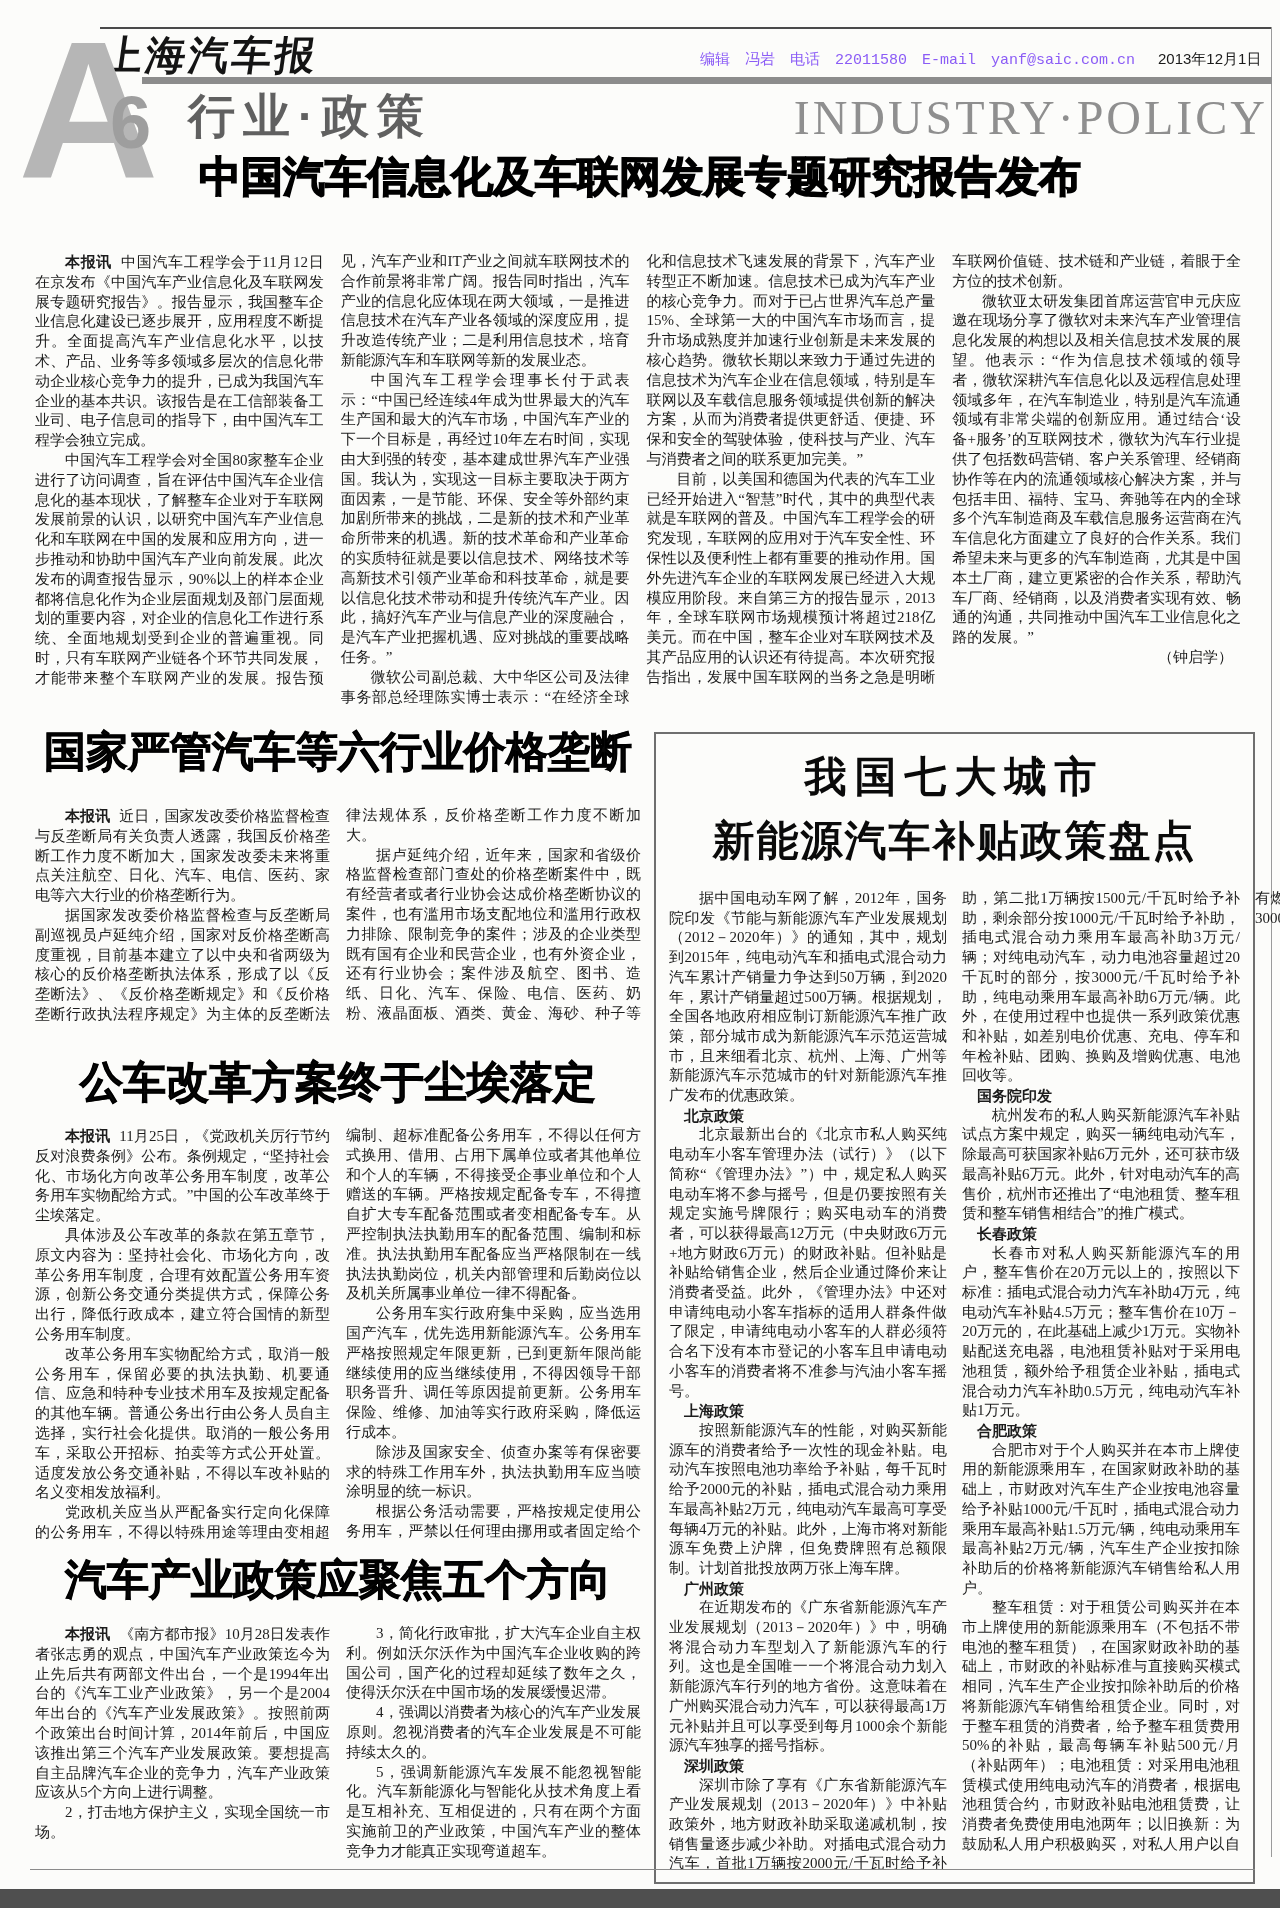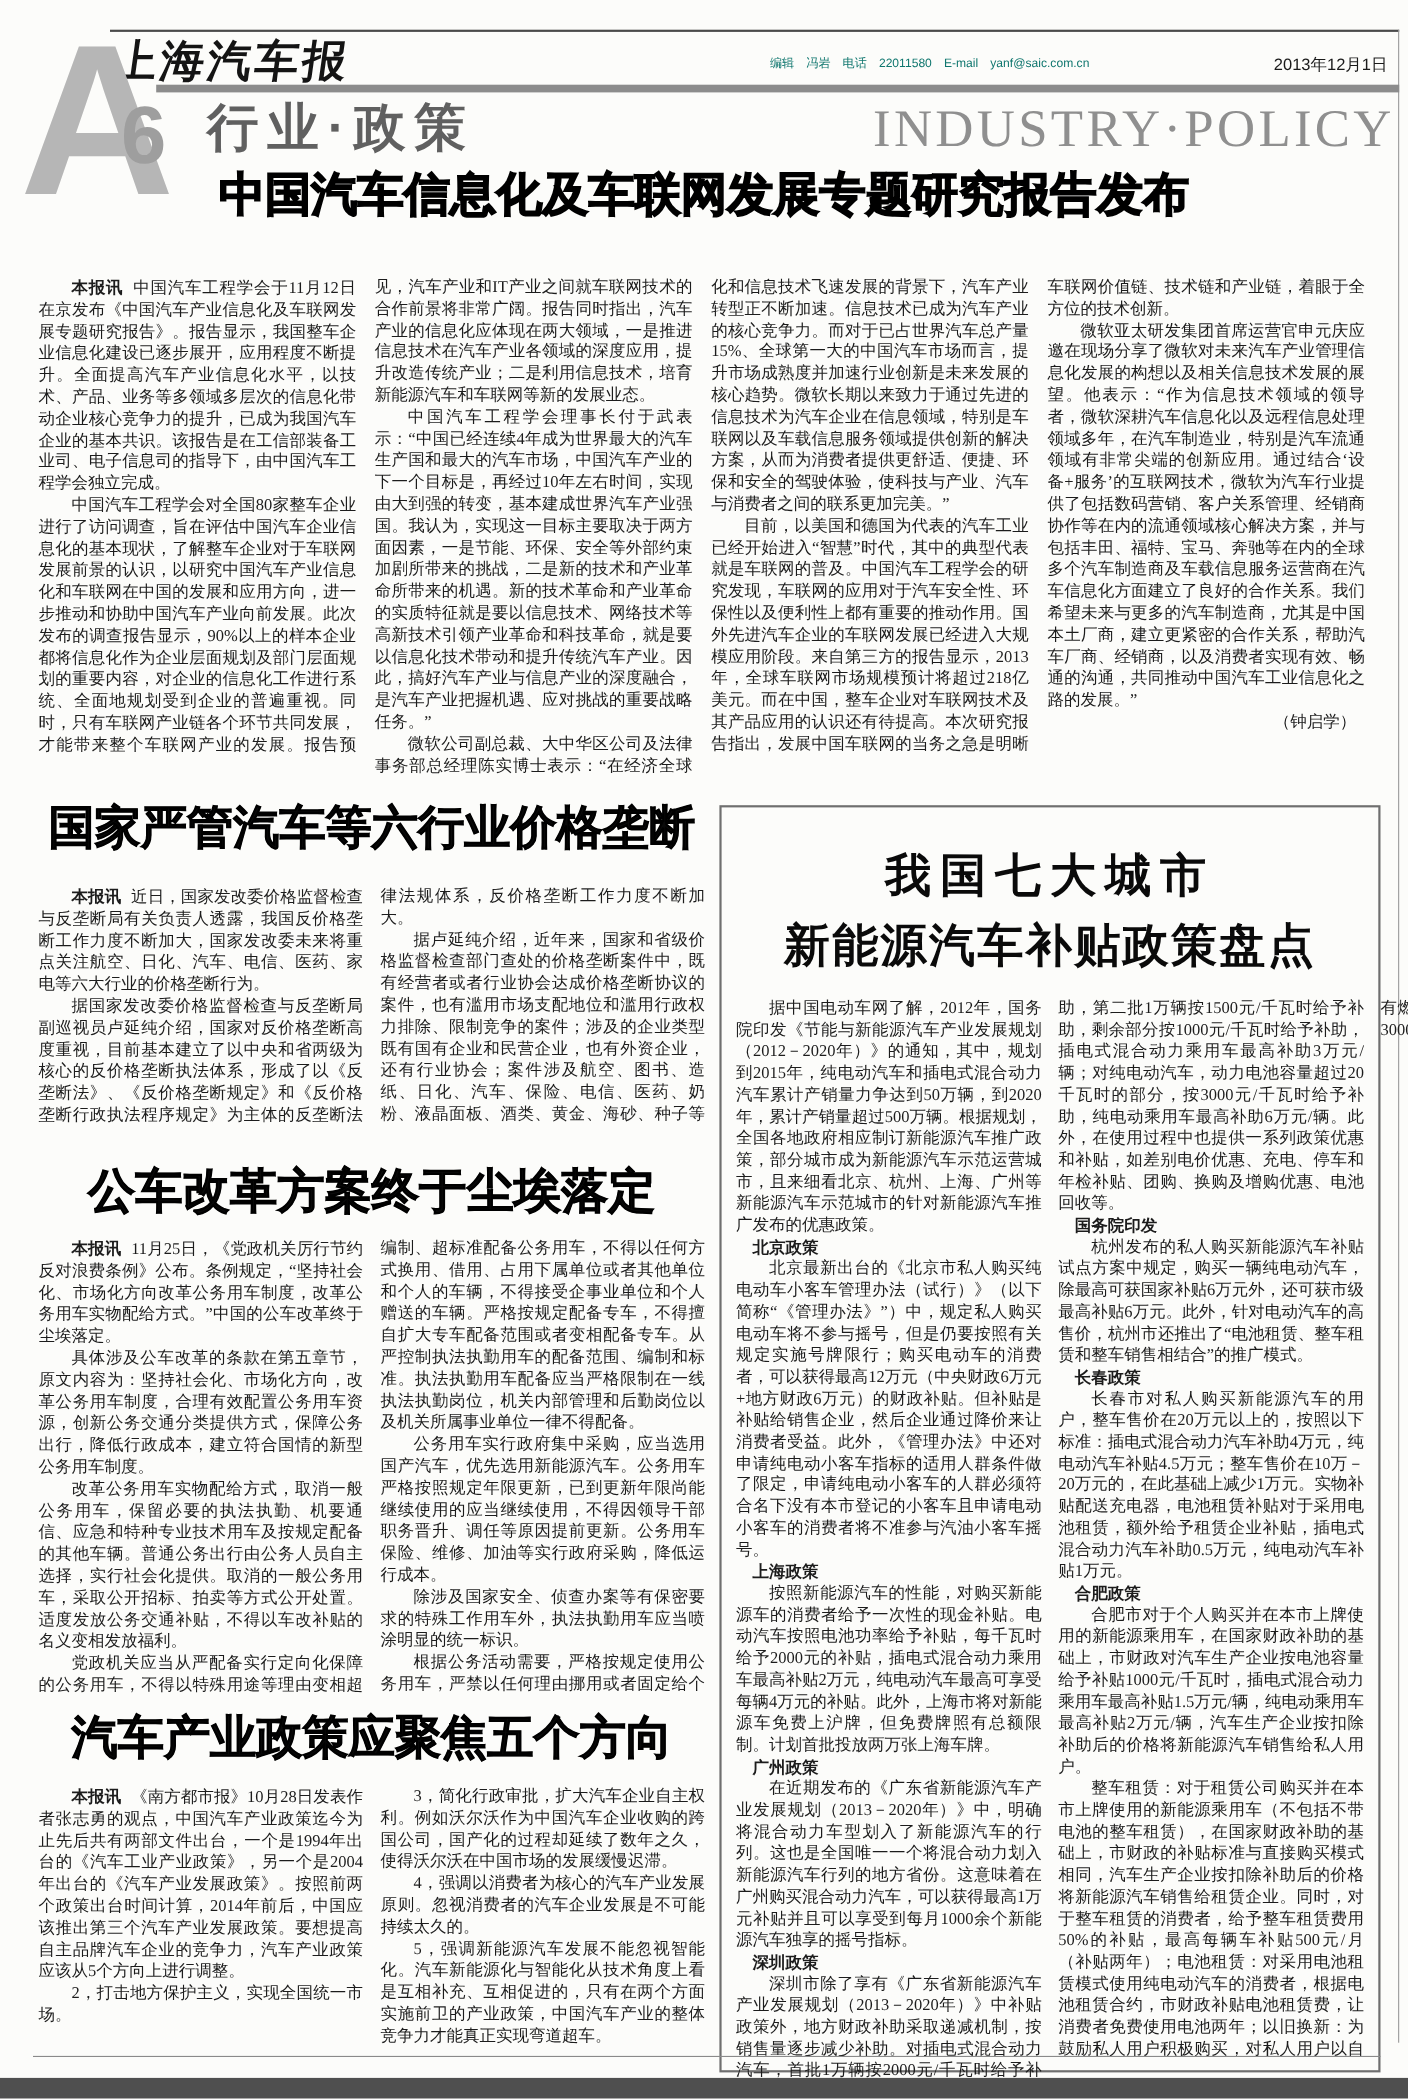--- a/index.html
+++ b/index.html
@@ -4,21 +4,21 @@
 <style>
   html,body{margin:0;padding:0;background:#e8e8e6;}
   .page{position:relative;width:1280px;height:1908px;margin:0 auto;background:#fcfcfa;
         font-family:"Liberation Serif",serif;color:#1c1c1c;overflow:hidden;}
   .abs{position:absolute;}
   
   .top-rule{left:100px;top:27px;width:1172px;height:2px;background:#4a4a4a;}
   .right-rule{left:1271px;top:27px;width:1px;height:1830px;background:#9a9a9a;}
   .masthead{left:103px;top:28px;font-size:40px;font-weight:bold;letter-spacing:3px;
             transform:skewX(-8deg);font-family:"Liberation Serif",serif;color:#141414;}
-  .editor-line{left:700px;top:50px;font-size:11px;font-family:Liberation Sans, sans-serif;color:#0f766e;}
+  .editor-line{left:700px;top:50px;font-size:15px;font-family:Liberation Mono, monospace;color:#8b5cf6;}
   .page-date{left:1158px;top:50px;font-size:15px;font-family:"Liberation Sans",sans-serif;color:#1a1a1a;}
   .thick-rule{left:142px;top:77px;width:1130px;height:7px;background:#8c8c8c;}
   .big-a{left:18px;top:30px;font-size:195px;line-height:0.82;color:#b6b6b6;
          font-family:"Liberation Sans",sans-serif;font-weight:bold;}
   .big-six{left:110px;top:86px;font-size:74px;line-height:1;color:#9e9e9e;
            font-family:"Liberation Sans",sans-serif;font-weight:bold;}
   .section-cn{left:188px;top:92px;font-size:47px;line-height:1;font-weight:bold;color:#606060;
               letter-spacing:8px;font-family:"Liberation Sans",sans-serif;}
   .section-en{right:12px;top:94px;font-size:48px;line-height:1;color:#8f8f8f;
               font-family:Liberation Serif, serif;letter-spacing:3px;}
@@ -37,21 +37,21 @@
   .antitrust-body{left:35px;top:806px;width:606px;height:234px;column-count:2;column-gap:16px;}
   .reform-body{left:35px;top:1126px;width:606px;height:430px;column-count:2;column-gap:16px;}
   .policy5-body{left:35px;top:1624px;width:606px;height:256px;column-count:2;column-gap:16px;}
   p.ind{margin:0;text-indent:2em;}
   .lead{font-weight:bold;font-family:"Liberation Sans",sans-serif;margin-right:0.6em;}
   .byline{display:block;text-align:right;padding-right:8px;}
   
   .subsidy-box{left:654px;top:732px;width:601px;height:1152px;border:2px solid #6f6f6f;
                box-sizing:border-box;background:#fcfcfa;}
   .box-title{ text-align:center;font-weight:900;color:#0a0a0a;font-family:"Liberation Serif",serif;}
-  .box-title-1{margin-top:34px;font-size:42px;letter-spacing:8px;}
+  .box-title-1{margin-top:15px;font-size:42px;letter-spacing:8px;}
   .box-title-2{margin-top:8px;font-size:42px;letter-spacing:2px;}
   .box-body{margin:20px 13px 0 13px;height:986px;column-count:2;column-gap:15px;
             text-align:justify;font-size:15px;line-height:19.7px;}
   .sec-label{margin:0;font-size:15px;font-weight:bold;font-family:"Liberation Sans",sans-serif;
              text-indent:1em;}
   
   .bottom-thin{left:30px;top:1869px;width:1225px;height:1px;background:#8a8a8a;}
   .bottom-bar{left:0;top:1889px;width:1280px;height:19px;background:#4f4f4f;}
 </style>
 </head>

